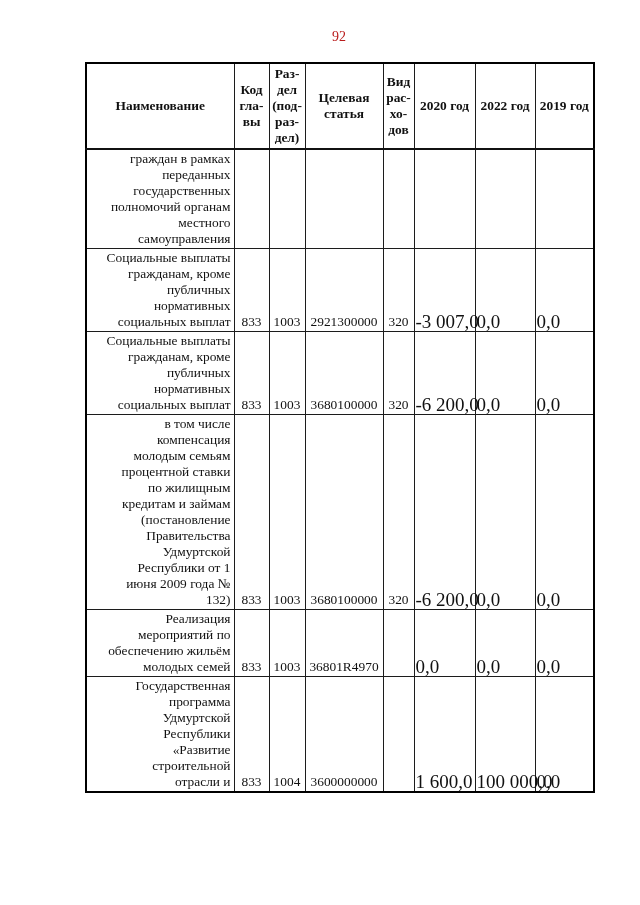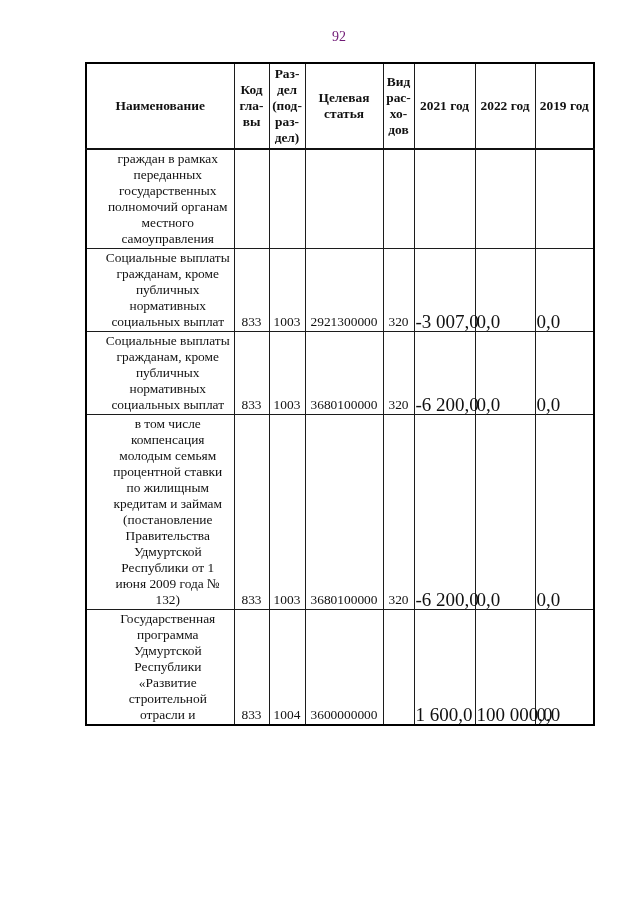--- a/index.html
+++ b/index.html
@@ -13,21 +13,21 @@
     color: #111;
     overflow: hidden;
   }
   .page-number {
     position: absolute;
     top: 29px;
     left: 85px;
     width: 508px;
     text-align: center;
     font-size: 14px;
-    color: #701a75;
+    color: #b91c1c;
   }
   table.budget {
     position: absolute;
     top: 62px;
     left: 85px;
     width: 508px;
     border-collapse: collapse;
     table-layout: fixed;
     border: 2px solid #000;
     font-size: 13.4px;
@@ -49,21 +49,21 @@
     text-align: center;
     vertical-align: middle;
     white-space: pre-line;
     padding: 2px 1px;
     border-bottom: 2px solid #111;
     font-size: 13.4px;
   }
 
   tbody td { padding: 1px 2px; vertical-align: bottom; }
   td.cell-name {
-    text-align: center;
+    text-align: right;
     vertical-align: top;
     padding-left: 18px;
     padding-right: 3px;
   }
   td.cell-code, td.cell-section, td.cell-article, td.cell-extype {
     text-align: center;
     white-space: nowrap;
     padding: 1px 1px;
   }
   td.cell-year {
@@ -101,21 +101,21 @@
 дел
 (под-
 раз-
 дел)</th>
           <th>Целевая
 статья</th>
           <th>Вид
 рас-
 хо-
 дов</th>
-          <th>2021 год</th>
+          <th>2020 год</th>
           <th>2022 год</th>
           <th>2019 год</th>
         </tr>
     </thead>
     <tbody>
         <tr>
       <td class="cell-name">граждан в рамках переданных государственных полномочий органам местного самоуправления</td>
       <td class="cell-code"></td>
       <td class="cell-section"></td>
       <td class="cell-article"></td>
@@ -148,20 +148,30 @@
       <td class="cell-name">в том числе компенсация молодым семьям процентной ставки по жилищным кредитам и займам (постановление Правительства Удмуртской Республики от 1 июня 2009 года № 132)</td>
       <td class="cell-code">833</td>
       <td class="cell-section">1003</td>
       <td class="cell-article">3680100000</td>
       <td class="cell-extype">320</td>
       <td class="cell-year">-6 200,0</td>
       <td class="cell-year">0,0</td>
       <td class="cell-year">0,0</td>
     </tr>
         <tr>
+      <td class="cell-name">Реализация мероприятий по обеспечению жильём молодых семей</td>
+      <td class="cell-code">833</td>
+      <td class="cell-section">1003</td>
+      <td class="cell-article">36801R4970</td>
+      <td class="cell-extype"></td>
+      <td class="cell-year">0,0</td>
+      <td class="cell-year">0,0</td>
+      <td class="cell-year">0,0</td>
+    </tr>
+        <tr>
       <td class="cell-name">Государственная программа Удмуртской Республики «Развитие строительной отрасли и</td>
       <td class="cell-code">833</td>
       <td class="cell-section">1004</td>
       <td class="cell-article">3600000000</td>
       <td class="cell-extype"></td>
       <td class="cell-year">1 600,0</td>
       <td class="cell-year">100 000,0</td>
       <td class="cell-year">0,0</td>
     </tr>
       </tbody>

